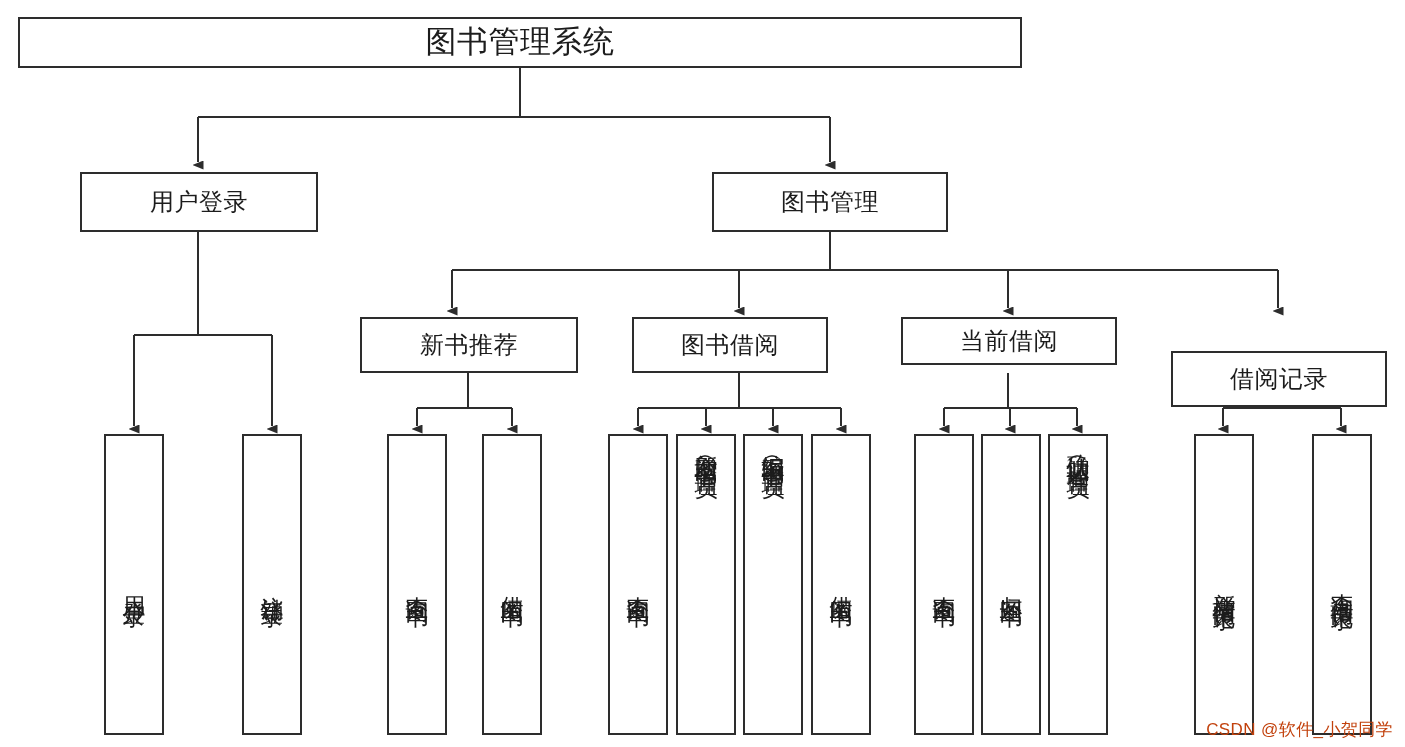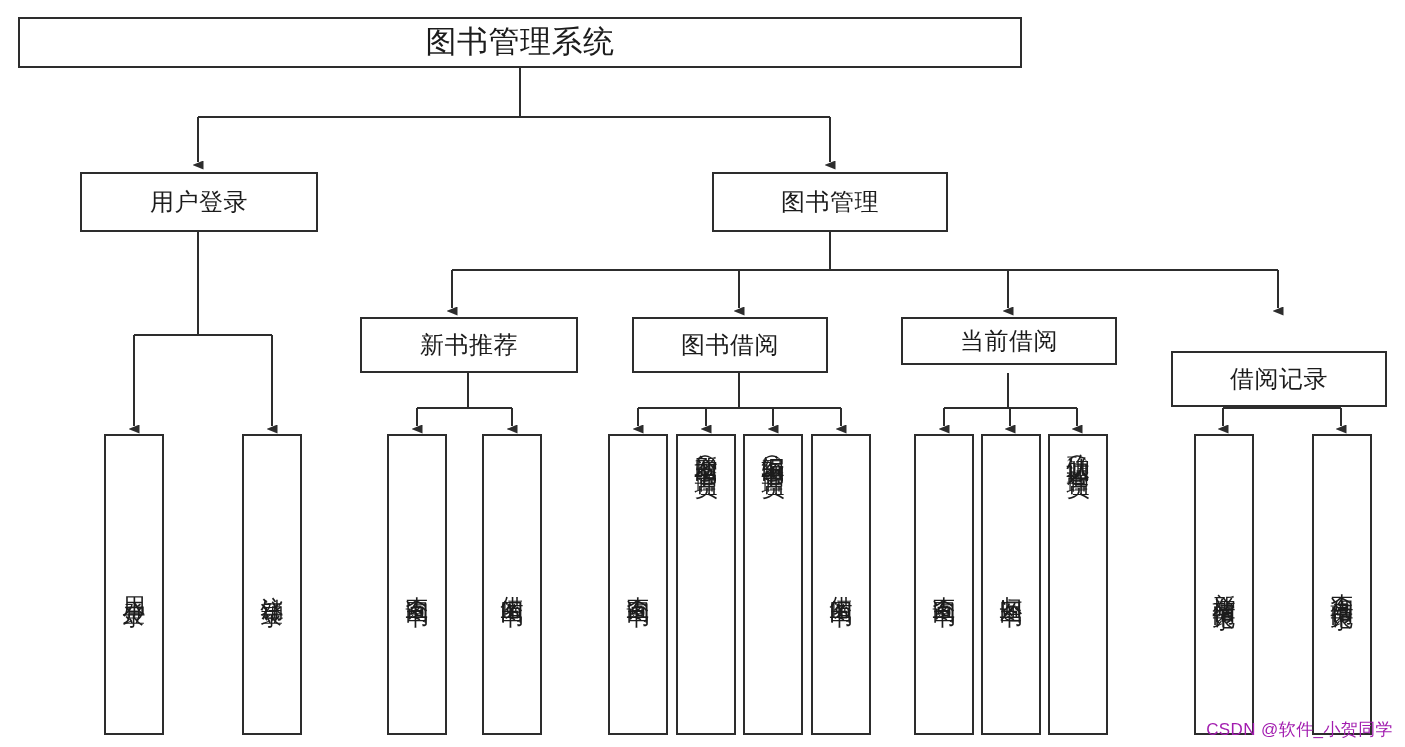--- a/index.html
+++ b/index.html
@@ -61,21 +61,21 @@
     white-space: nowrap;
   }
   .node.leaf.centered {
     align-items: center;
   }
   .watermark {
     position: absolute;
     right: 12px;
     bottom: 6px;
     font-size: 17px;
-    color: #a21caf;
+    color: #c2410c;
     letter-spacing: 0.4px;
     white-space: nowrap;
     user-select: none;
   }
 </style>
 </head>
 <body>
 
 <div id="stage">
 

